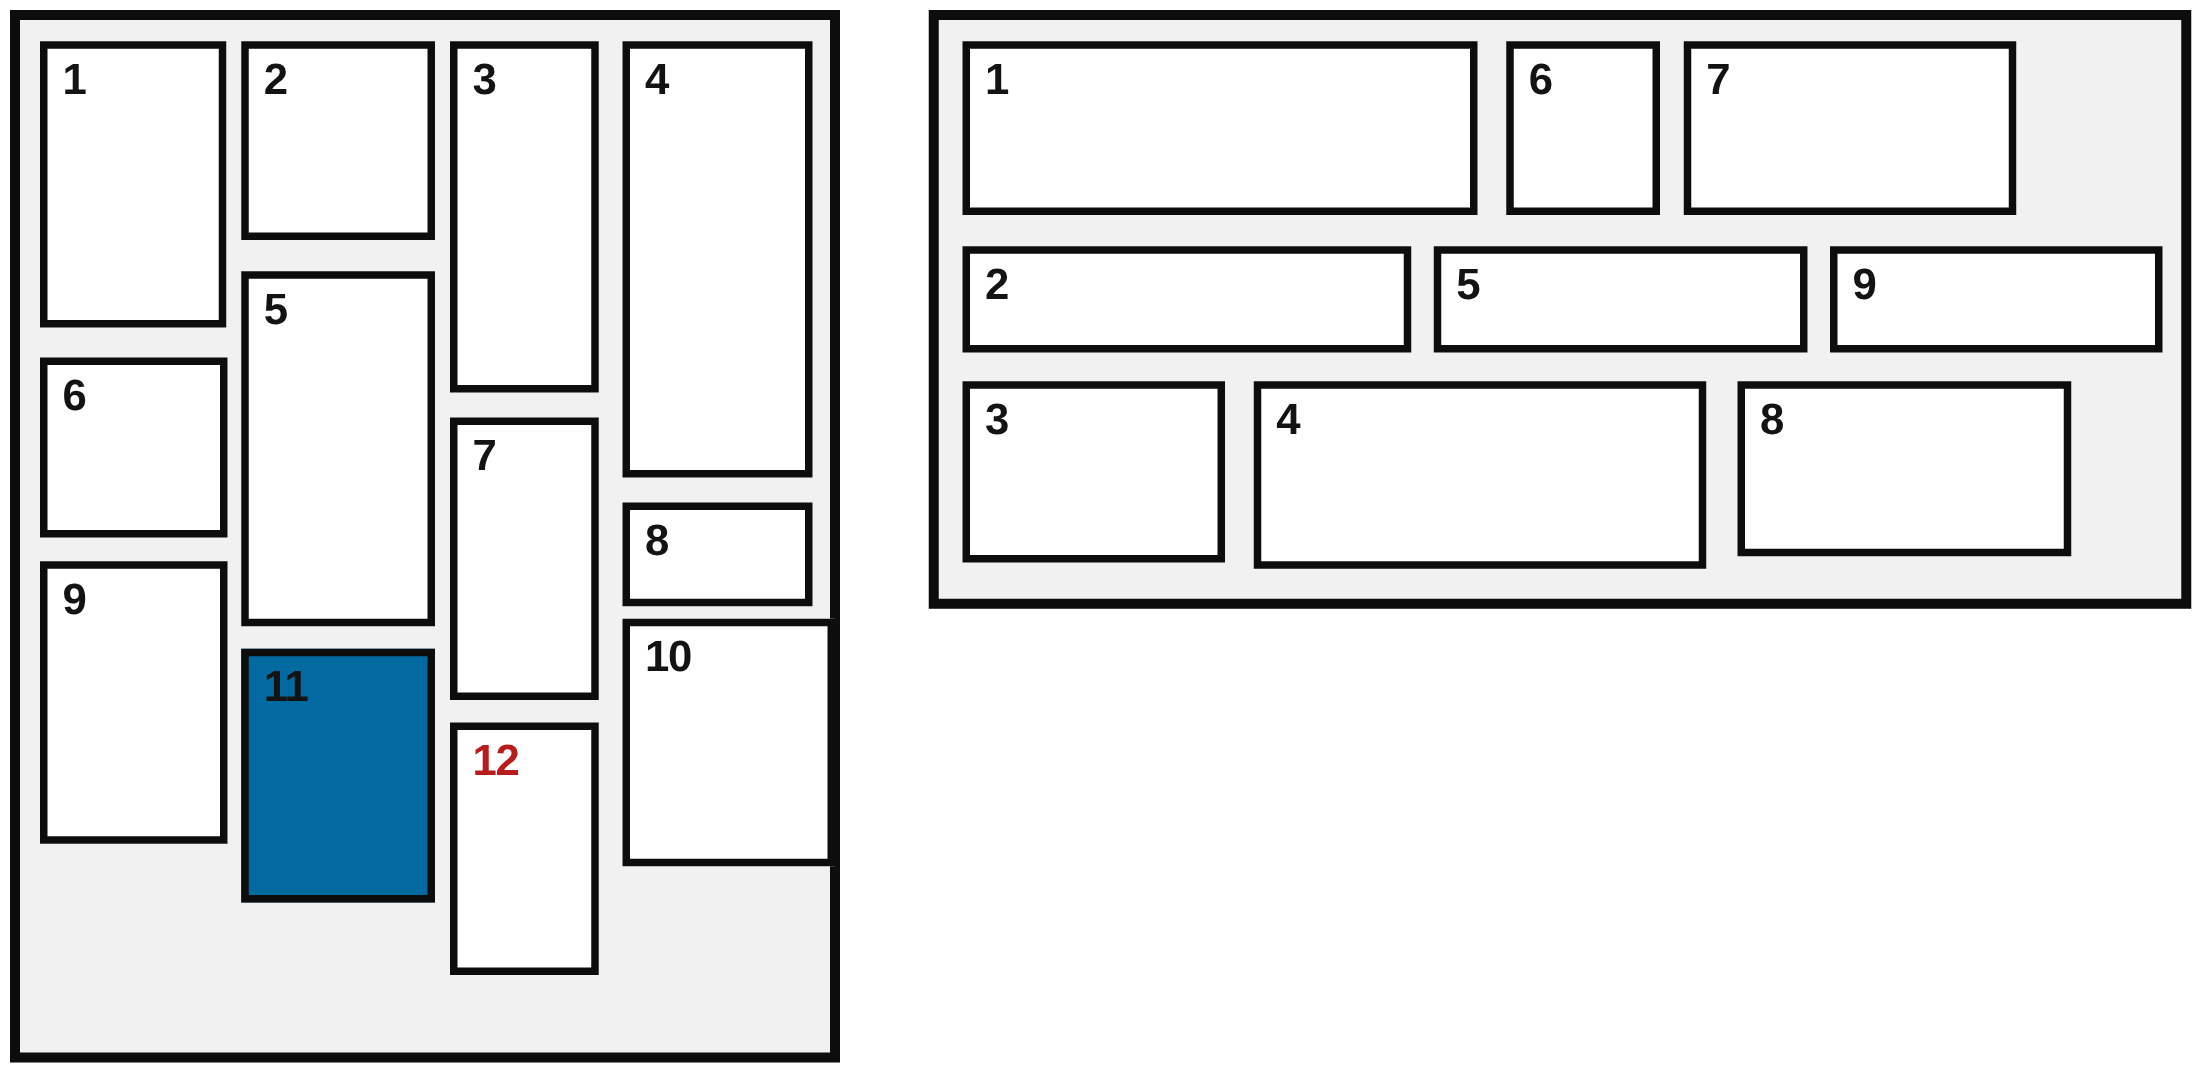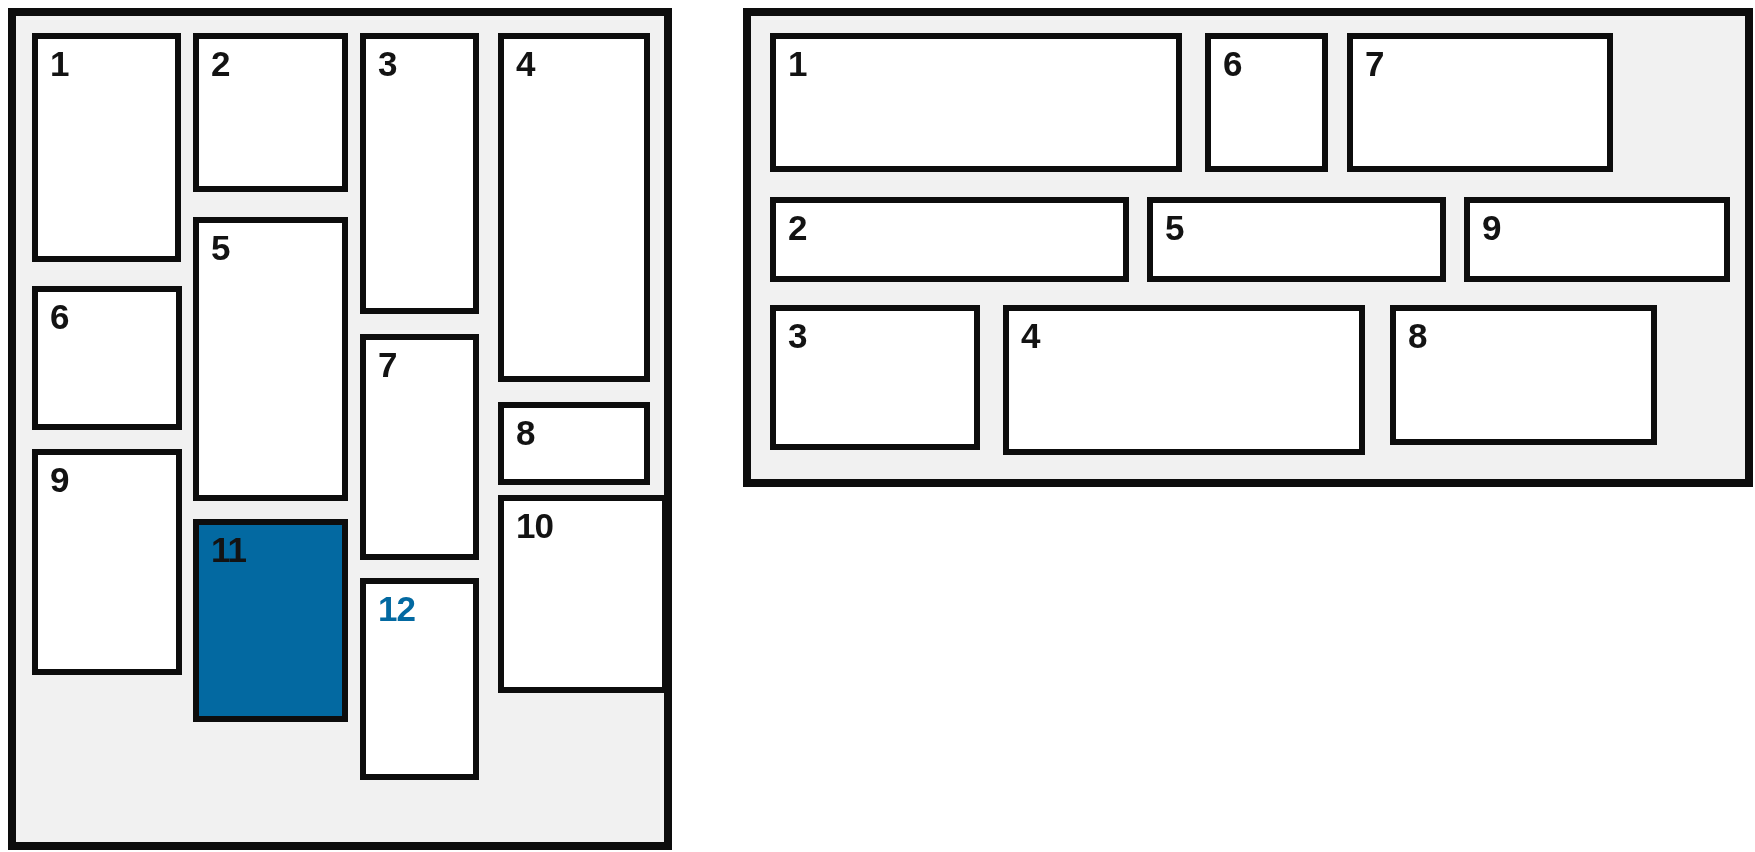--- a/index.html
+++ b/index.html
@@ -73,21 +73,21 @@
     <div class="mbox" style="left: 32px; top: 449px; width: 150px; height: 226px; background: rgb(255, 255, 255); border-color: rgb(13, 13, 13);">
       <span class="label" style="color: rgb(19, 19, 19);">9</span>
     </div>
     <div class="mbox" style="left: 498px; top: 495px; width: 170px; height: 198px; background: rgb(255, 255, 255); border-color: rgb(13, 13, 13);">
       <span class="label" style="color: rgb(19, 19, 19);">10</span>
     </div>
     <div class="mbox" style="left: 193px; top: 519px; width: 155px; height: 203px; background: #0369a1; border-color: rgb(13, 13, 13);">
       <span class="label" style="color: rgb(19, 19, 19);">11</span>
     </div>
     <div class="mbox" style="left: 360px; top: 578px; width: 119px; height: 202px; background: rgb(255, 255, 255); border-color: rgb(13, 13, 13);">
-      <span class="label" style="color: #0369a1;">12</span>
+      <span class="label" style="color: #b91c1c;">12</span>
     </div>
     <div class="panel" style="left: 743px; top: 8px; width: 1010px; height: 479px; background: rgb(241, 241, 241); border-color: rgb(13, 13, 13);"></div>
     <div class="mbox" style="left: 770px; top: 33px; width: 412px; height: 139px; background: rgb(255, 255, 255); border-color: rgb(13, 13, 13);">
       <span class="label" style="color: rgb(19, 19, 19);">1</span>
     </div>
     <div class="mbox" style="left: 1205px; top: 33px; width: 123px; height: 139px; background: rgb(255, 255, 255); border-color: rgb(13, 13, 13);">
       <span class="label" style="color: rgb(19, 19, 19);">6</span>
     </div>
     <div class="mbox" style="left: 1347px; top: 33px; width: 266px; height: 139px; background: rgb(255, 255, 255); border-color: rgb(13, 13, 13);">
       <span class="label" style="color: rgb(19, 19, 19);">7</span>

